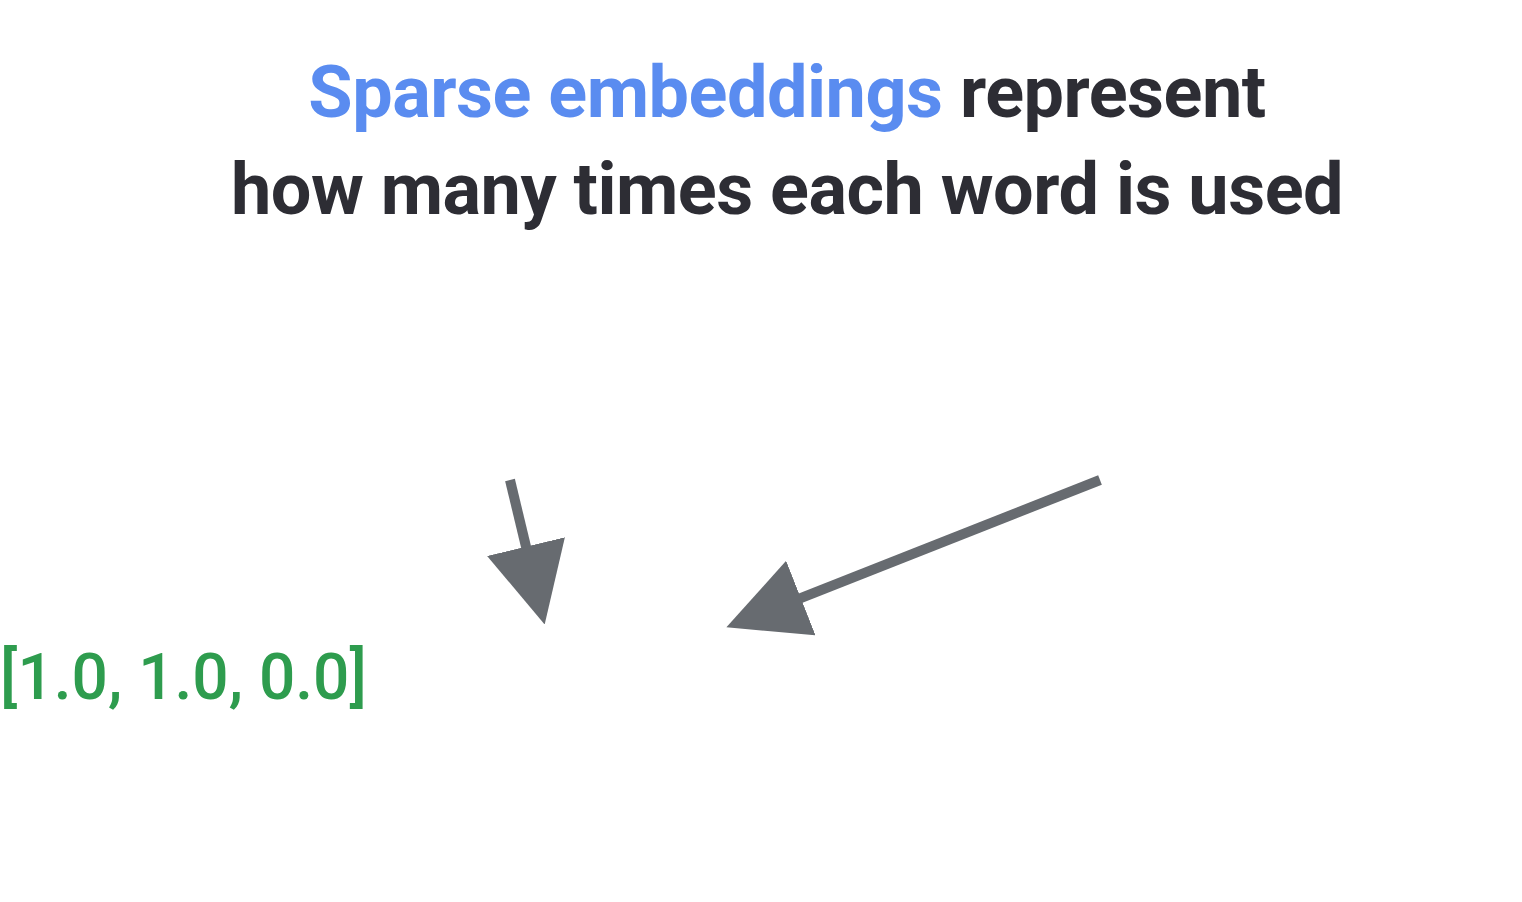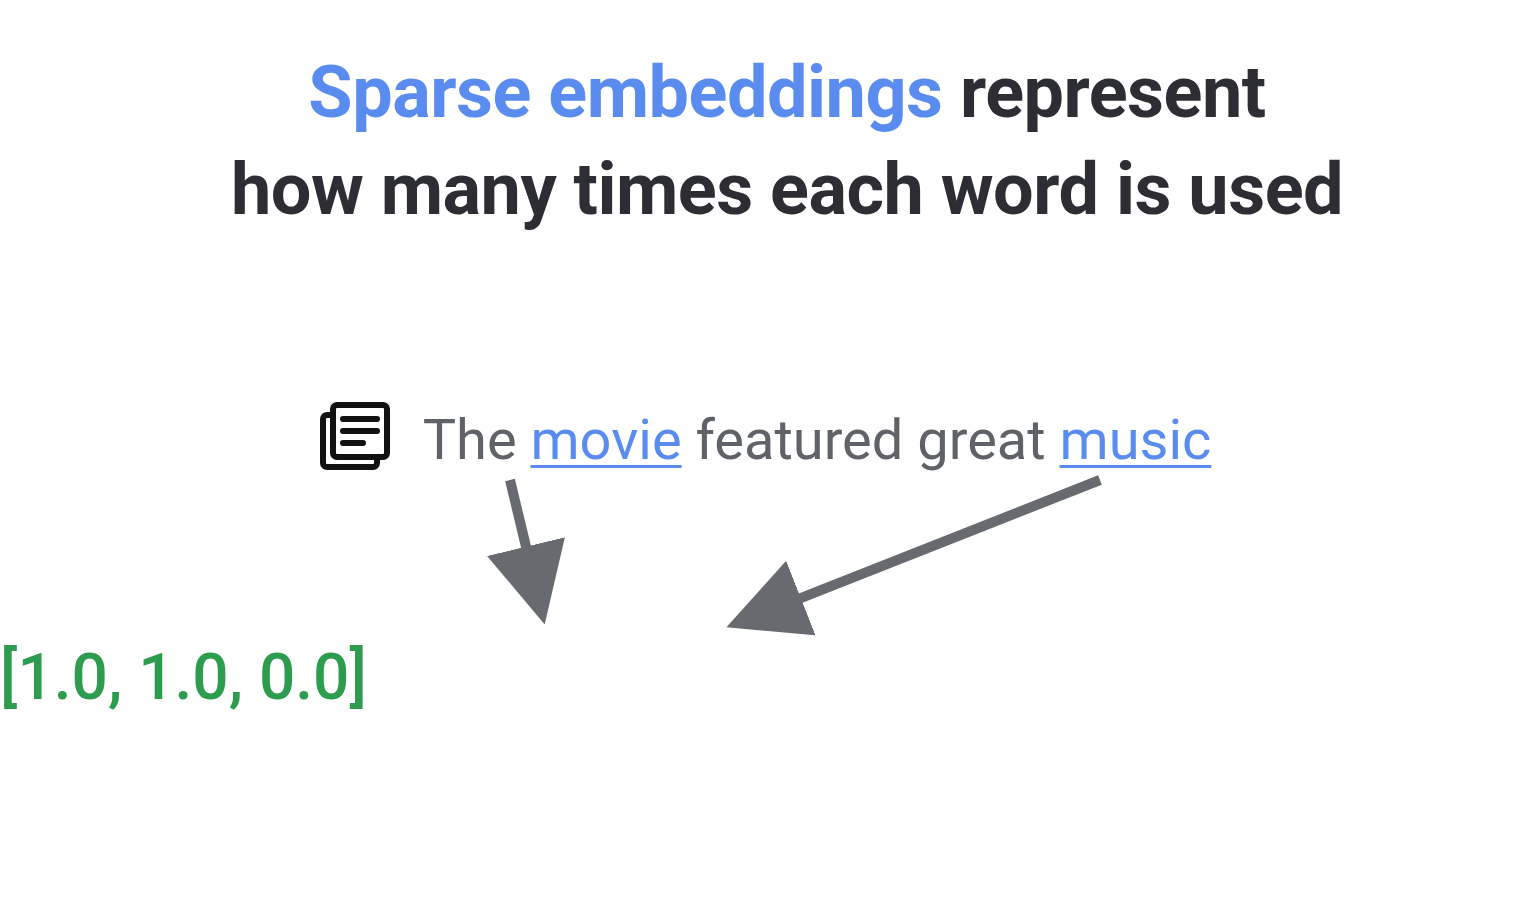--- a/index.html
+++ b/index.html
@@ -85,31 +85,20 @@
 
 <div class="stage">
 
   <div class="headline">
     <div>
       <span class="hl-em">Sparse embeddings</span><span class="hl-rest"> represent</span>
     </div>
     <div class="hl-rest">how many times each word is used</div>
   </div>
 
-  <div class="sentence-row">
-    <span class="doc-icon">
-      <svg width="82" height="82" viewBox="0 0 82 82">
-        <rect x="12" y="20" width="54" height="52" rx="4" fill="none" stroke="#111" stroke-width="6"></rect>
-        <rect x="22" y="10" width="54" height="52" rx="4" fill="#fff" stroke="#111" stroke-width="6"></rect>
-        <line x1="32" y1="24" x2="66" y2="24" stroke="#111" stroke-width="6" stroke-linecap="round"></line>
-        <line x1="32" y1="36" x2="66" y2="36" stroke="#111" stroke-width="6" stroke-linecap="round"></line>
-        <line x1="32" y1="48" x2="52" y2="48" stroke="#111" stroke-width="6" stroke-linecap="round"></line>
-      </svg>
-    </span><span class="word">The </span><span class="kw">movie</span><span class="word"> featured great </span><span class="kw">music</span>
-  </div>
 
   <svg class="arrows" width="1522" height="902">
     <defs>
       <marker id="arrowhead" markerWidth="8" markerHeight="8" refX="6" refY="4" orient="auto" fill="#676b70">
         <polygon points="0 0, 8 4, 0 8"></polygon>
       </marker>
     </defs>
     <line x1="510" y1="480" x2="540" y2="605" stroke="#676b70" stroke-width="10" marker-end="url(#arrowhead)"></line>
     <line x1="1100" y1="480" x2="745" y2="620" stroke="#676b70" stroke-width="10" marker-end="url(#arrowhead)"></line>
   </svg>

